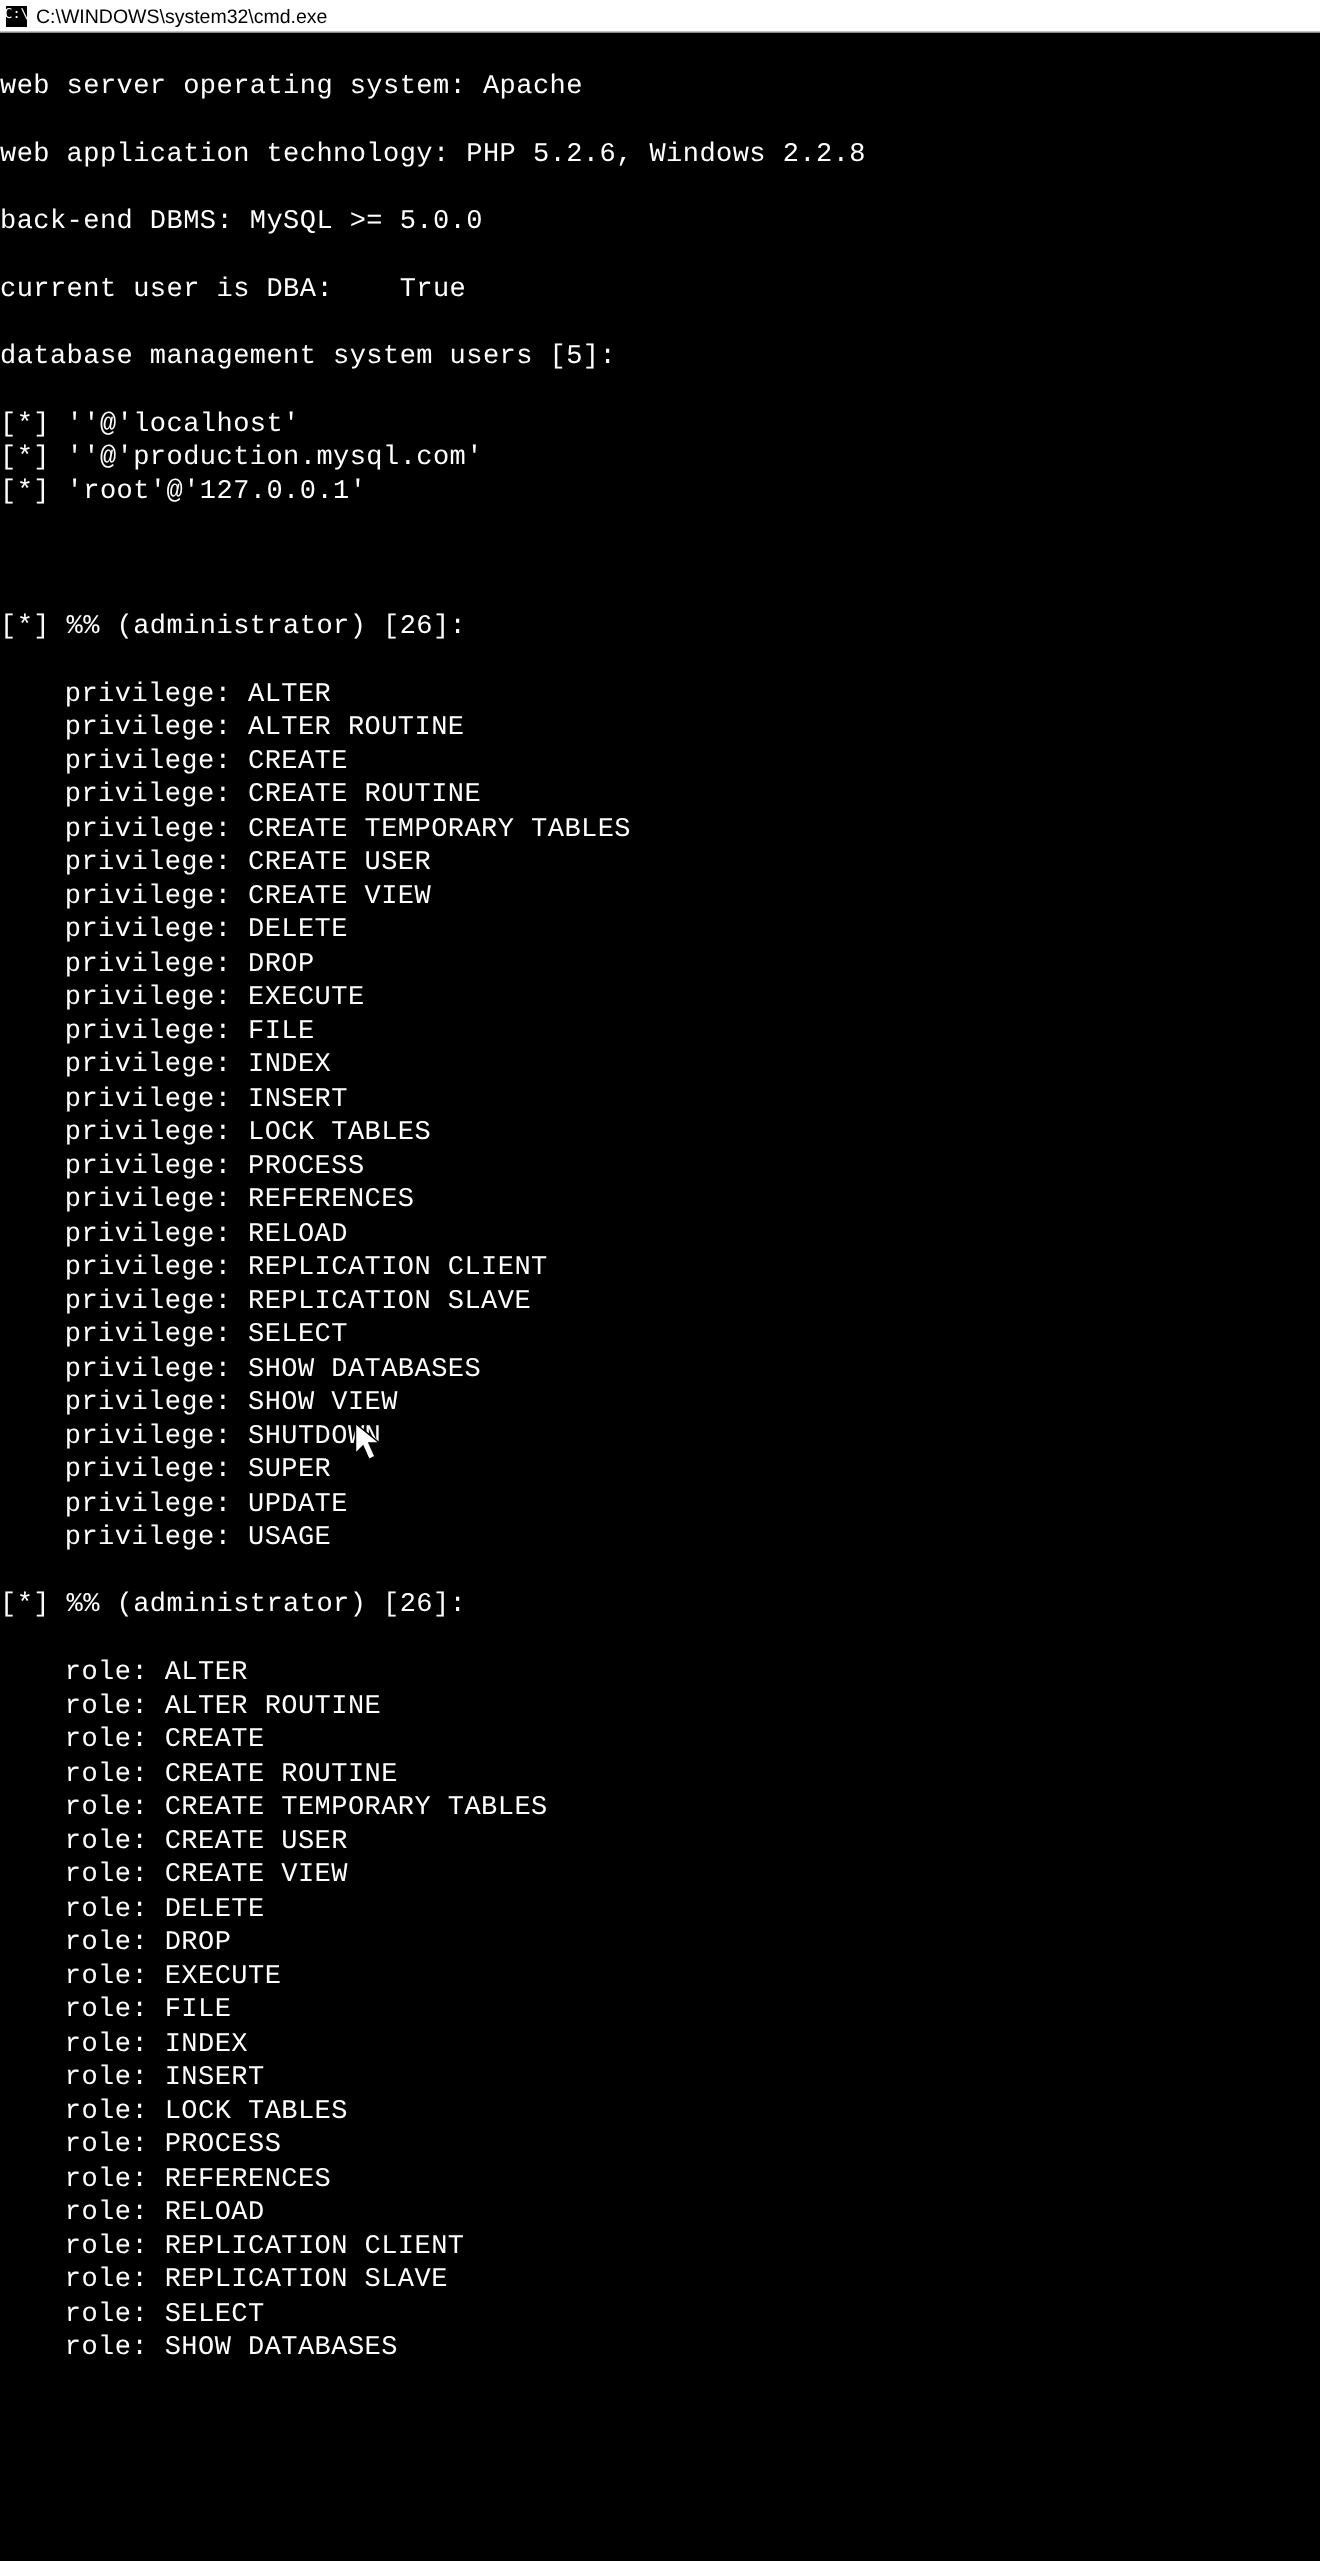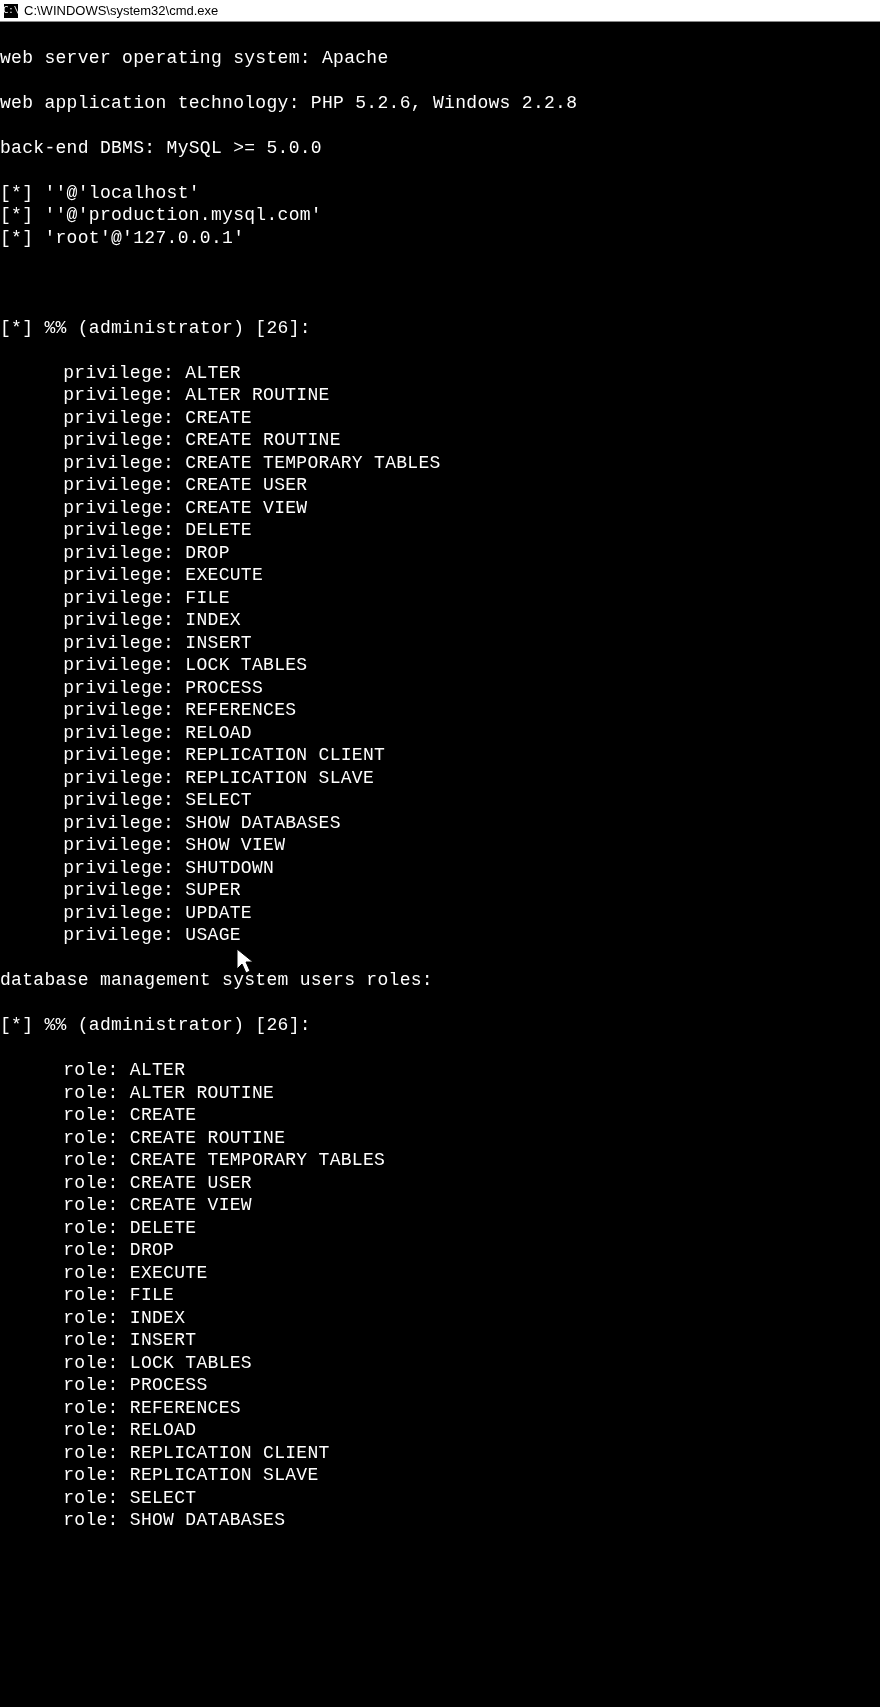--- a/index.html
+++ b/index.html
@@ -36,44 +36,45 @@
   }
   .terminal {
     background: #000;
     color: #fff;
     padding: 2px 0 0 0;
     line-height: 1.25;
     white-space: pre;
     letter-spacing: 0.3px;
   }
   .line { display: block; }
-  .indent { padding-left: 4ch; margin-left: 20px; }
+  .indent { padding-left: 4ch; }
   .cursor-img {
     position: absolute;
     left: 236px;
     top: 948px;
     pointer-events: none;
   }
 </style>
 </head>
 <body>
 
 <div class="titlebar">
   <span class="cmd-icon">C:\</span>
   <span>C:\WINDOWS\system32\cmd.exe</span>
 </div>
 
 <div class="terminal">
 <span class="line">web server operating system: Apache</span>
 <span class="line">web application technology: PHP 5.2.6, Windows 2.2.8</span>
 <span class="line">back-end DBMS: MySQL &gt;= 5.0.0</span>
+<span class="line">current user is DBA:    True</span>
+<span class="line">database management system users [5]:</span>
 <div id="users-list"><span class="line">[*] ''@'localhost'</span><span class="line">[*] ''@'production.mysql.com'</span><span class="line">[*] 'root'@'127.0.0.1'</span></div>
 <span class="line"> </span>
 <span class="line">[*] %% (administrator) [26]:</span>
 <div id="privileges-list"><span class="line indent">privilege: ALTER</span><span class="line indent">privilege: ALTER ROUTINE</span><span class="line indent">privilege: CREATE</span><span class="line indent">privilege: CREATE ROUTINE</span><span class="line indent">privilege: CREATE TEMPORARY TABLES</span><span class="line indent">privilege: CREATE USER</span><span class="line indent">privilege: CREATE VIEW</span><span class="line indent">privilege: DELETE</span><span class="line indent">privilege: DROP</span><span class="line indent">privilege: EXECUTE</span><span class="line indent">privilege: FILE</span><span class="line indent">privilege: INDEX</span><span class="line indent">privilege: INSERT</span><span class="line indent">privilege: LOCK TABLES</span><span class="line indent">privilege: PROCESS</span><span class="line indent">privilege: REFERENCES</span><span class="line indent">privilege: RELOAD</span><span class="line indent">privilege: REPLICATION CLIENT</span><span class="line indent">privilege: REPLICATION SLAVE</span><span class="line indent">privilege: SELECT</span><span class="line indent">privilege: SHOW DATABASES</span><span class="line indent">privilege: SHOW VIEW</span><span class="line indent">privilege: SHUTDOWN</span><span class="line indent">privilege: SUPER</span><span class="line indent">privilege: UPDATE</span><span class="line indent">privilege: USAGE</span></div>
-<span class="line">database management system users roles:</span>
 <span class="line">[*] %% (administrator) [26]:</span>
 <div id="roles-list"><span class="line indent">role: ALTER</span><span class="line indent">role: ALTER ROUTINE</span><span class="line indent">role: CREATE</span><span class="line indent">role: CREATE ROUTINE</span><span class="line indent">role: CREATE TEMPORARY TABLES</span><span class="line indent">role: CREATE USER</span><span class="line indent">role: CREATE VIEW</span><span class="line indent">role: DELETE</span><span class="line indent">role: DROP</span><span class="line indent">role: EXECUTE</span><span class="line indent">role: FILE</span><span class="line indent">role: INDEX</span><span class="line indent">role: INSERT</span><span class="line indent">role: LOCK TABLES</span><span class="line indent">role: PROCESS</span><span class="line indent">role: REFERENCES</span><span class="line indent">role: RELOAD</span><span class="line indent">role: REPLICATION CLIENT</span><span class="line indent">role: REPLICATION SLAVE</span><span class="line indent">role: SELECT</span><span class="line indent">role: SHOW DATABASES</span></div>
 </div>
 
 <svg class="cursor-img" width="20" height="28" viewBox="0 0 20 28">
   <path d="M1 1 L1 21 L6 16 L10 25 L14 23 L10 14 L17 14 Z" fill="#fff" stroke="#000" stroke-width="1"></path>
 </svg>
 
 </body></html>

